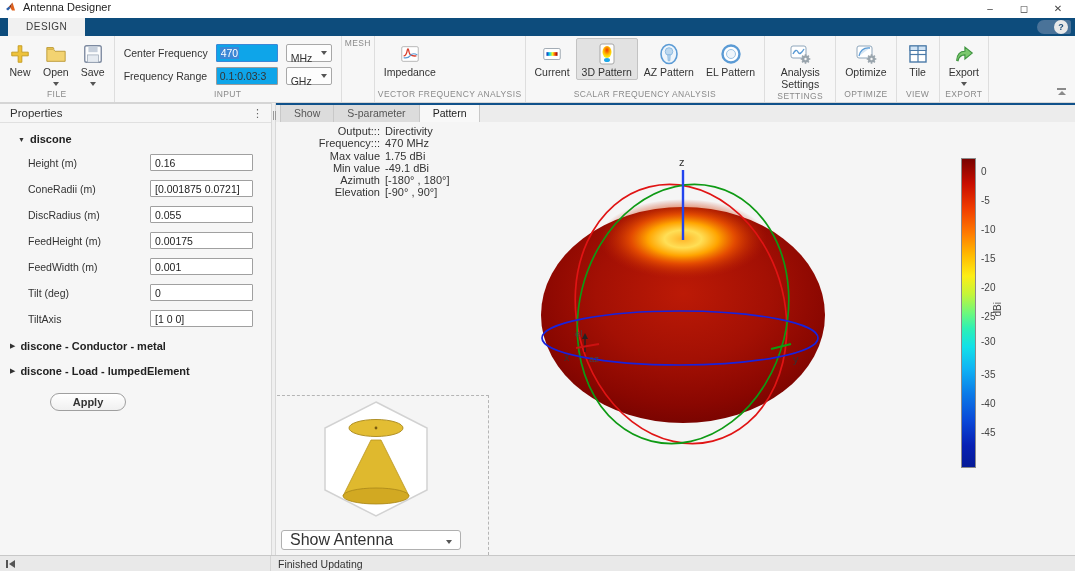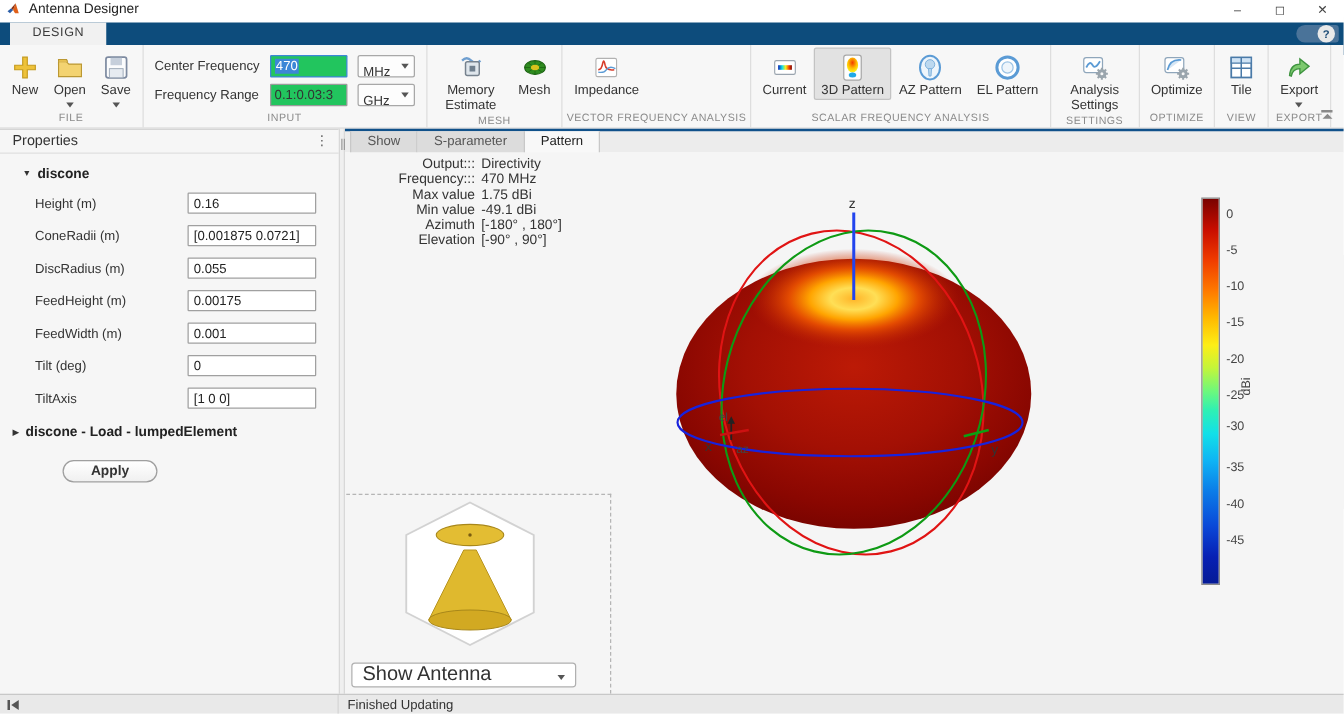--- a/index.html
+++ b/index.html
@@ -28,21 +28,21 @@
   .tbtn { display:flex; flex-direction:column; align-items:center; padding:2px 5px 0 5px; border:1px solid transparent; border-radius:2px; }
   .tbtn.selected { background:#e2e2e2; border-color:#c3c3c3; }
   .ticon { height:26px; display:flex; align-items:center; justify-content:center; }
   .tlabel { font-size:10.5px; color:#333; text-align:center; line-height:11.5px; white-space:pre-line; }
   .caret-dn { width:0; height:0; border-left:3.5px solid transparent; border-right:3.5px solid transparent; border-top:4px solid #555; margin-top:3px; }
   .narrow { max-width:52px; }
 
   
   .inputgrid { display:grid; grid-template-columns:auto auto auto; grid-column-gap:8px; grid-row-gap:5px; align-items:center; padding:6px 6px 0 6px; }
   .ilabel { font-size:10.5px; color:#333; }
-  .freq-input { width:62px; height:18px; background:#22c55e; border:1px solid #9b9b9b; border-radius:1px; padding:1px 3px; font-size:10.5px; line-height:14px; overflow:hidden; }
+  .freq-input { width:62px; height:18px; background:#0ea5e9; border:1px solid #9b9b9b; border-radius:1px; padding:1px 3px; font-size:10.5px; line-height:14px; overflow:hidden; }
   .freq-input.focused { border-color:#3c87d6; }
   .freq-input .sel { background:#3c87d6; color:#fff; padding:0 1px; }
   .unit-dd { width:46px; height:18px; background:#fdfdfd; border:1px solid #a8a8a8; border-radius:2px; display:flex; align-items:center; padding:0 4px; font-size:10.5px; }
   .unit-dd .udlbl { flex:1;margin-top:10px; }
   .unit-dd .caret-dn { margin-top:0; }
 
   .ribbon-collapse { position:absolute; right:8px; top:88px; width:11px; height:8px; }
   .ribbon-collapse .bar { position:absolute; left:1px; top:0; width:9px; height:1.5px; background:#8a8a8a; }
   .ribbon-collapse .tri { position:absolute; left:1.5px; top:3px; width:0; height:0; border-left:4px solid transparent; border-right:4px solid transparent; border-bottom:4px solid #8a8a8a; }
 
@@ -185,42 +185,20 @@
           <div class="unit-dd">
             <span class="udlbl">GHz</span>
             <span class="caret-dn"></span>
           </div>
         </div>
       </div>
       <div class="tsec-label">INPUT</div>
     </div>
 
     <div class="tsec">
-      <div class="tsec-body">
-        <div class="tbtn">
-          <span class="ticon">
-            <svg width="24" height="22" viewBox="0 0 24 24">
-                <path d="M4 6 q4 -4 8 0 q4 4 8 0" fill="none" stroke="#6f9fd0" stroke-width="2"></path>
-                <rect x="7" y="7" width="12" height="12" rx="1.5" fill="#dfe6ec" stroke="#76828e" stroke-width="1.3"></rect>
-                <rect x="10.5" y="10.5" width="5" height="5" fill="#6f7f8e"></rect>
-              </svg>
-          </span>
-          <span class="tlabel narrow">Memory Estimate</span>
-        </div>
-        <div class="tbtn">
-          <span class="ticon">
-            <svg width="24" height="22" viewBox="0 0 24 24">
-                <ellipse cx="12" cy="12" rx="9" ry="6" fill="#2f8c1f" stroke="#1c6412" stroke-width="1"></ellipse>
-                <path d="M3 12 h18 M12 6 v12 M6 8 l12 8 M18 8 l-12 8" stroke="#1c6412" stroke-width="0.7"></path>
-                <ellipse cx="12" cy="12" rx="3.6" ry="2.3" fill="#d8c21c"></ellipse>
-              </svg>
-          </span>
-          <span class="tlabel">Mesh</span>
-        </div>
-      </div>
       <div class="tsec-label">MESH</div>
     </div>
 
     <div class="tsec">
       <div class="tsec-body">
         <div class="tbtn">
           <span class="ticon">
             <svg width="24" height="22" viewBox="0 0 24 24">
                 <rect x="3" y="4" width="18" height="16" rx="1.5" fill="#fff" stroke="#b2b2b2"></rect>
                 <path d="M5 14 q3 0 4 -6 q1 -4 2 2 q1 5 8 4" fill="none" stroke="#d83c2a" stroke-width="1.4"></path>
@@ -416,20 +394,24 @@
     </div>
     <div class="prow">
       <span class="plabel">Tilt (deg)</span>
       <input type="text" value="0" style="">
     </div>
     <div class="prow">
       <span class="plabel">TiltAxis</span>
       <input type="text" value="[1 0 0]" style="">
     </div>
 
+    <div class="cgroup">
+      <span class="arr">▶</span>
+      <span>discone - Conductor - metal</span>
+    </div>
     <div class="cgroup">
       <span class="arr">▶</span>
       <span>discone - Load - lumpedElement</span>
     </div>
 
     <div class="applywrap">
       <button class="applybtn">Apply</button>
     </div>
   </div>
 

